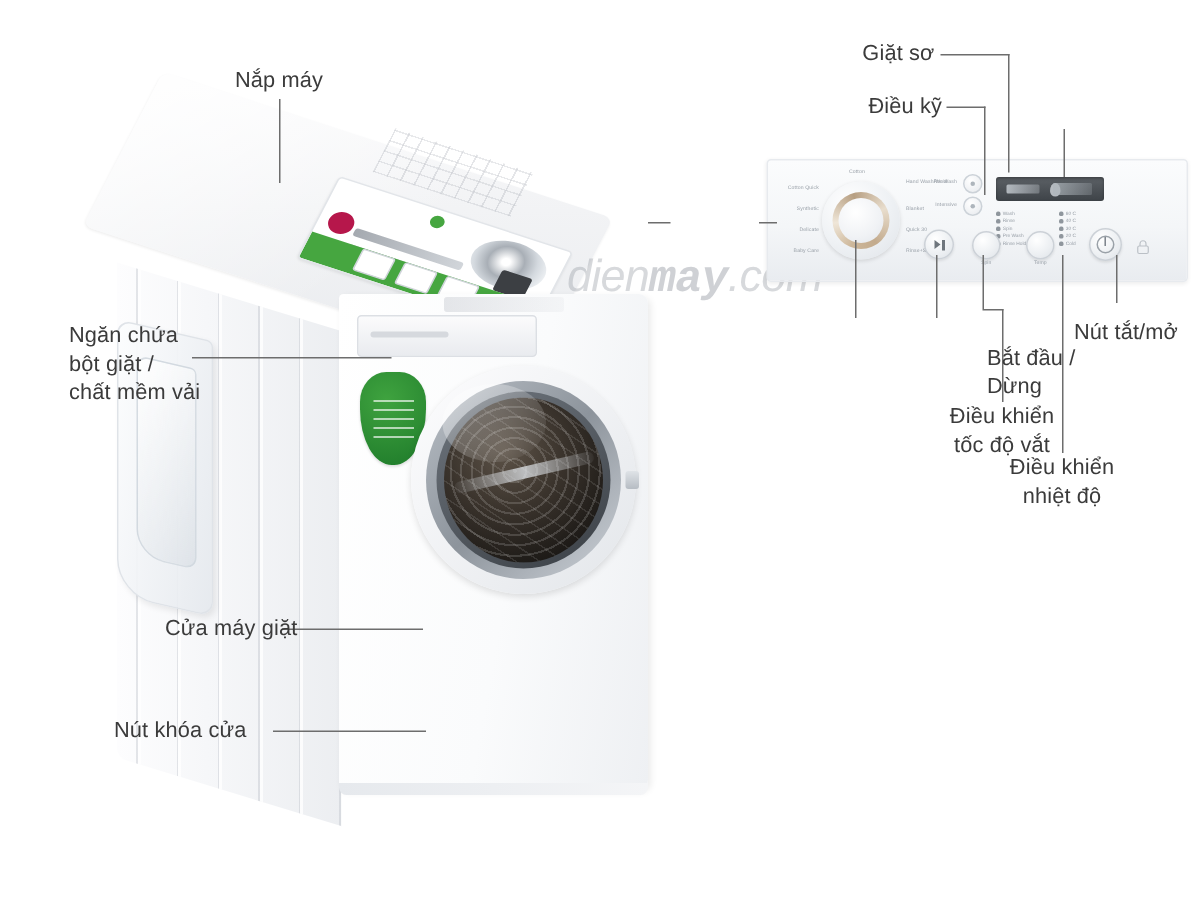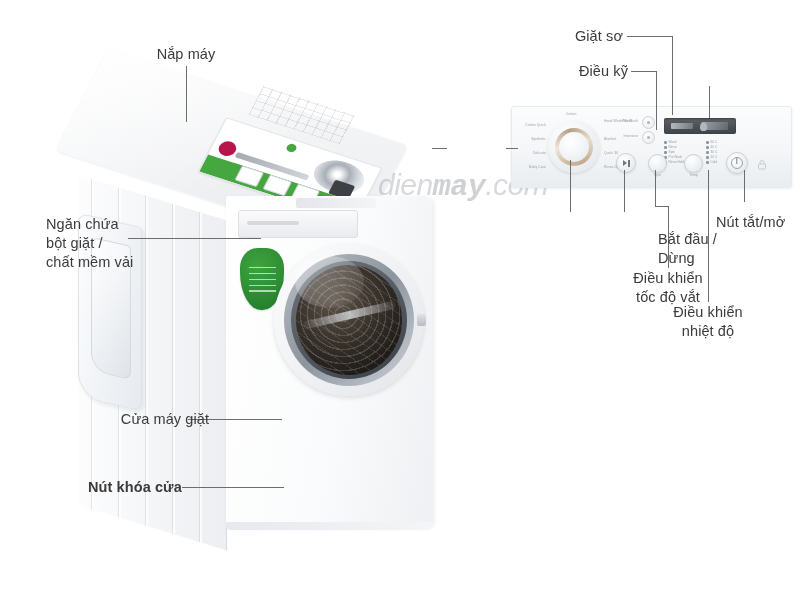--- a/index.html
+++ b/index.html
@@ -384,23 +384,23 @@
   <div class="ln v" style="left:708px;top:170px;height:132px;"></div>
 
   <div class="ln v" style="left:744px;top:170px;height:32px;"></div>
 
   <div class="lbl c" style="left:136px;top:45px;width:100px;">Nắp máy</div>
 
   <div class="lbl l" style="left:46px;top:215px;width:110px;">Ngăn chứa
 bột giặt /
 chất mềm vải</div>
 
-  <div class="lbl l" style="left:110px;top:410px;width:110px;text-align:center;">Cửa máy giặt</div>
-
-  <div class="lbl l" style="left:88px;top:478px;width:110px;font-weight:bold;">Nút khóa cửa</div>
+  <div class="lbl l" style="left:110px;top:410px;width:110px;">Cửa máy giặt</div>
+
+  <div class="lbl l" style="left:76px;top:478px;width:110px;">Nút khóa cửa</div>
 
 
   <div class="lbl r" style="left:543px;top:27px;width:80px;">Giặt sơ</div>
 
   <div class="lbl r" style="left:548px;top:62px;width:80px;">Điều kỹ</div>
 
 
 
   <div class="lbl l" style="left:658px;top:213px;width:80px;margin-top:17px;">Bắt đầu /
 Dừng</div>

